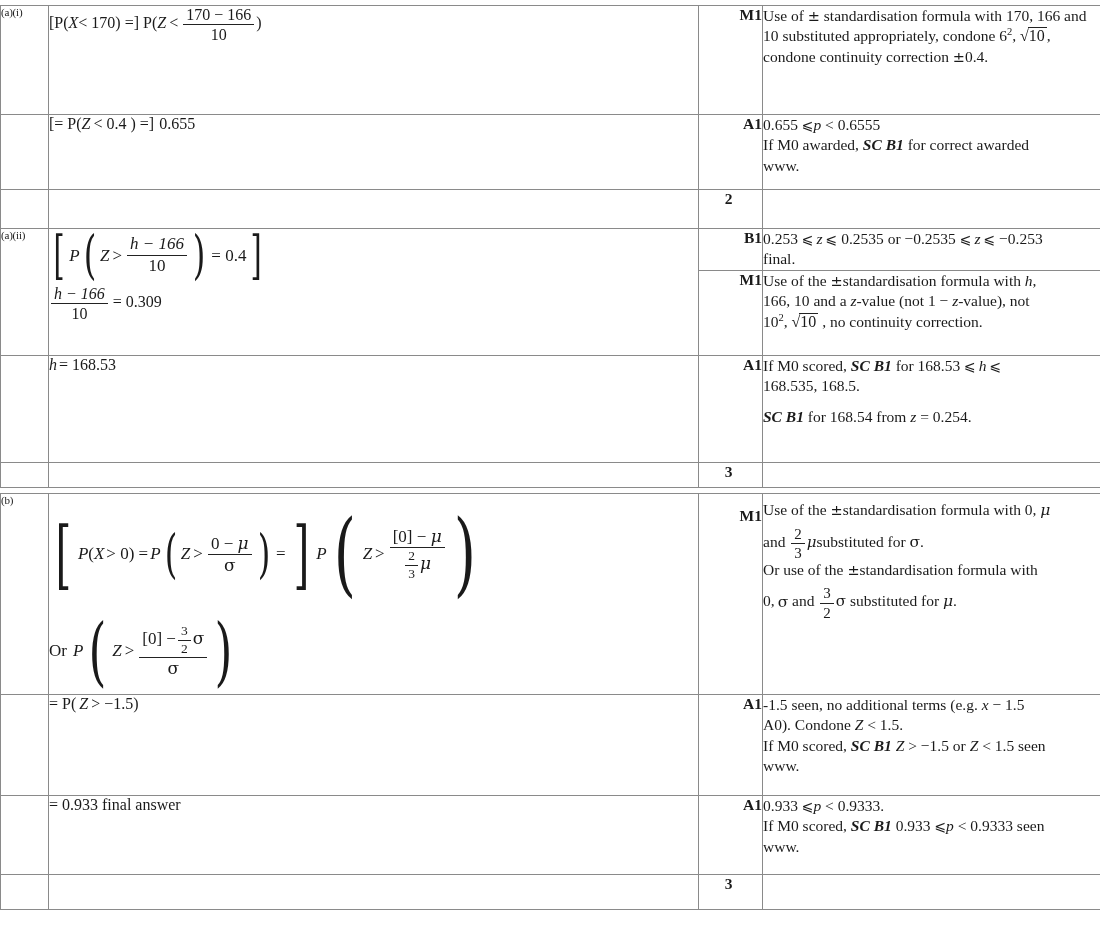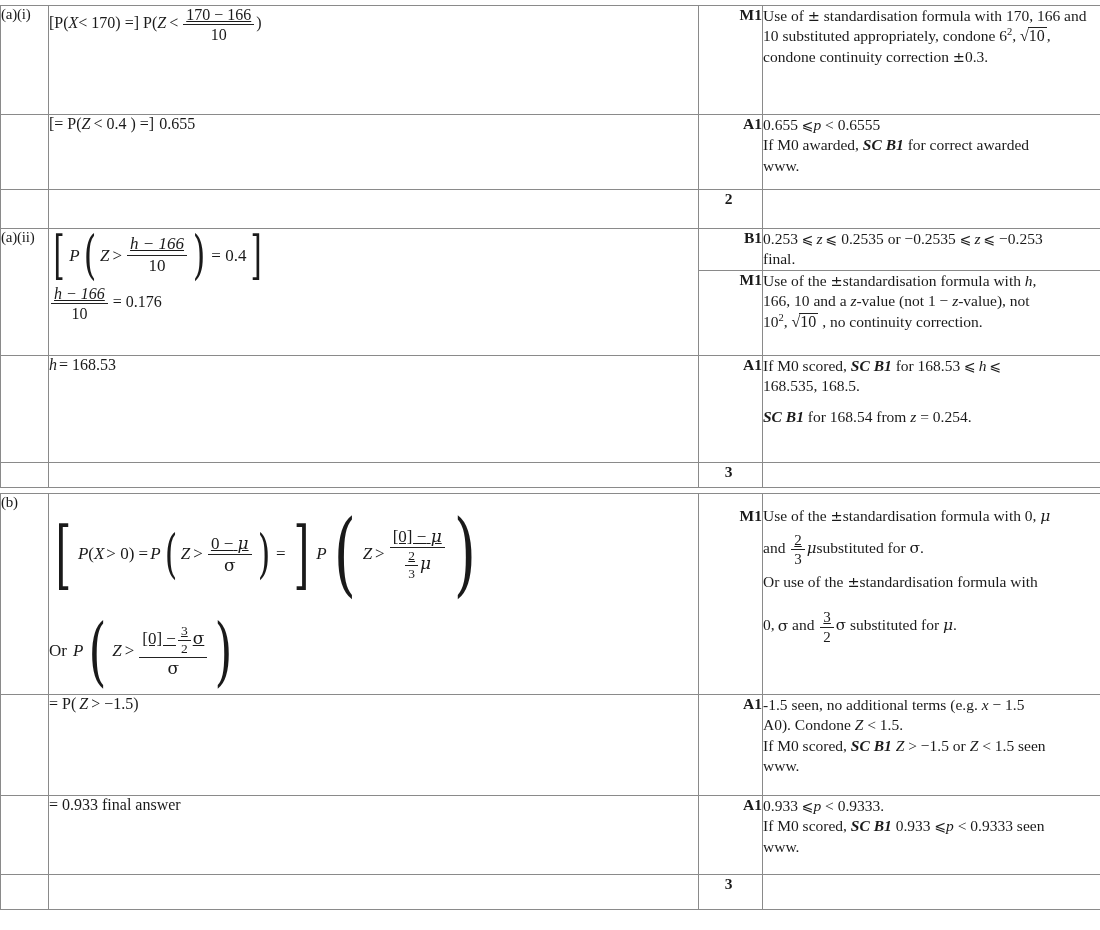--- a/index.html
+++ b/index.html
@@ -42,21 +42,21 @@
     background: #fff;
   }
 
   
   td.label {
     border-left: none;
     border-top: none;
     border-bottom: none;
     border-right: 1px solid #8a8a8a;
     padding: 6px 4px 0 2px;
-    font-size: 15px;
+    font-size: 11px;
     white-space: nowrap;
     overflow: hidden;
     letter-spacing: -0.2px;
   }
   td.label.sectop { border-top: 1px solid #8a8a8a; }
 
   td.work {
     padding: 8px 6px 6px 8px;
     font-size: 15.5px;
   }
@@ -96,21 +96,21 @@
   .up { font-style: normal; }
 
   
   .frac {
     display: inline-block;
     vertical-align: middle;
     text-align: center;
     margin: 0 2px;
     line-height: 1.08;
   }
-  .frac > .num { display: block; padding: 0 3px 1px 3px; text-decoration: underline; }
+  .frac > .num { display: block; padding: 0 3px 1px 3px; }
   .frac > .den {
     display: block;
     border-top: 1.1px solid #222;
     padding: 1px 3px 0 3px;
   }
   .frac.small { font-size: 13.5px; }
   .paren {
     display: inline-block;
     vertical-align: middle;
     font-family: "DejaVu Serif", serif;
@@ -161,21 +161,21 @@
   <tbody>
 
   <tr>
     <td class="label" style="height:108px">(a)(i)</td>
     <td class="work">
       <span class="math"><span class="up">[P(</span><span class="it">X</span><span class="up">&lt; 170) =] P(</span><span class="it">Z</span><span class="up" style="margin:0 3px">&lt;</span><span class="frac"><span class="num">170 − 166</span><span class="den">10</span></span><span class="up">)</span></span>
     </td>
     <td class="mark">M1</td>
     <td class="guide">
       <span>Use of </span><span class="pm">±</span><span> standardisation formula with 170, 166 and 10 substituted appropriately,</span>
-      <span>condone 6</span><sup class="exp">2</sup><span>, </span><span class="math">√<span class="sqrt">10</span></span><span>, condone continuity correction </span><span class="pm">±</span><span>0.3.</span>
+      <span>condone 6</span><sup class="exp">2</sup><span>, </span><span class="math">√<span class="sqrt">10</span></span><span>, condone continuity correction </span><span class="pm">±</span><span>0.4.</span>
     </td>
   </tr>
 
   <tr>
     <td class="label" style="height:74px"></td>
     <td class="work">
       <span class="math"><span class="up">[= P(</span><span class="it">Z</span><span class="up" style="margin-left:3px">&lt; 0.4 ) =]</span><span class="up" style="margin-left:5px">0.655</span></span>
     </td>
     <td class="mark">A1</td>
     <td class="guide">
@@ -190,21 +190,21 @@
     <td class="work"></td>
     <td class="mark" style="text-align:center;padding-right:4px">2</td>
     <td class="guide"></td>
   </tr>
 
   <tr>
     <td class="label" rowspan="2" style="height:58px">(a)(ii)</td>
     <td class="work" rowspan="2">
       <span class="math" style="font-size:17px"><span class="brk p-h2 mid">[</span><span class="it mid">P</span><span class="paren p-h2 mid">(</span><span class="it mid">Z</span><span class="up mid" style="margin:0 3px">&gt;</span><span class="frac"><span class="num it">h − 166</span><span class="den up">10</span></span><span class="paren p-h2 mid">)</span><span class="up mid" style="margin-left:2px">= 0.4</span><span class="brk p-h2 mid">]</span></span>
       <div style="margin-top:4px">
-        <span class="math"><span class="frac"><span class="num it">h − 166</span><span class="den up">10</span></span><span class="up" style="margin-left:3px">= 0.176</span></span>
+        <span class="math"><span class="frac"><span class="num it">h − 166</span><span class="den up">10</span></span><span class="up" style="margin-left:3px">= 0.309</span></span>
       </div>
     </td>
     <td class="mark">B1</td>
     <td class="guide">
       <span>0.253 </span><span class="le">⩽</span><span class="it" style="margin:0 3px">z</span><span class="le">⩽</span><span> 0.2535 or −0.2535 </span><span class="le">⩽</span><span class="it" style="margin:0 3px">z</span><span class="le">⩽</span><span> −0.253</span><br>
       <span>final.</span>
     </td>
   </tr>
 
   <tr>
@@ -246,25 +246,25 @@
   <tr>
     <td class="label sectop" style="height:200px">(b)</td>
     <td class="work" style="padding-top:14px">
       <span class="math" style="font-size:17px"><span class="brk p-h3 mid">[</span><span class="it mid">P</span><span class="up mid">(</span><span class="it mid">X</span><span class="up mid" style="margin:0 2px">&gt; 0) =</span><span class="it mid">P</span><span class="paren p-h2 mid">(</span><span class="it mid">Z</span><span class="up mid" style="margin:0 3px">&gt;</span><span class="frac"><span class="num"><span>0 −</span> <span class="gk">μ</span></span><span class="den gk-up">σ</span></span><span class="paren p-h2 mid">)</span><span class="up mid" style="margin:0 2px">=</span><span class="brk p-h3 mid">]</span><span class="it mid">P</span><span class="paren p-h4 mid">(</span><span class="it mid">Z</span><span class="up mid" style="margin:0 3px">&gt;</span><span class="frac"><span class="num"><span>[0] −</span> <span class="gk">μ</span></span><span class="den"><span class="frac small"><span class="num">2</span><span class="den">3</span></span><span class="gk">μ</span></span></span><span class="paren p-h4 mid">)</span></span>
 
       <div style="margin-top:14px">
         <span class="math" style="font-size:17px"><span class="up mid" style="margin-right:6px">Or</span><span class="it mid">P</span><span class="paren p-h3 mid">(</span><span class="it mid">Z</span><span class="up mid" style="margin:0 3px">&gt;</span><span class="frac"><span class="num"><span>[0] −</span><span class="frac small"><span class="num">3</span><span class="den">2</span></span><span class="gk-up">σ</span></span><span class="den gk-up">σ</span></span><span class="paren p-h3 mid">)</span></span>
       </div>
     </td>
     <td class="mark" style="padding-top:13px">M1</td>
-    <td class="guide" style="padding-top:13px;line-height:1.2">
+    <td class="guide" style="padding-top:7px;line-height:1.2">
       <div><span>Use of the </span><span class="pm">±</span><span>standardisation formula with 0, </span><span class="gk">μ</span></div>
       <div style="margin-top:6px"><span>and </span><span class="math" style="font-size:15px"><span class="frac"><span class="num">2</span><span class="den">3</span></span><span class="gk">μ</span></span><span>substituted for </span><span class="gk-up">σ</span><span>.</span></div>
-      <div style="margin-top:6px"><span>Or use of the </span><span class="pm">±</span><span>standardisation formula with</span></div>
-      <div style="margin-top:18px"><span>0,</span><span class="gk-up" style="margin-left:3px">σ</span><span> and </span><span class="math" style="font-size:15px"><span class="frac"><span class="num">3</span><span class="den">2</span></span><span class="gk-up">σ</span></span><span> substituted for </span><span class="gk">μ</span><span>.</span></div>
+      <div style=""><span>Or use of the </span><span class="pm">±</span><span>standardisation formula with</span></div>
+      <div style="margin-top:6px"><span>0,</span><span class="gk-up" style="margin-left:3px">σ</span><span> and </span><span class="math" style="font-size:15px"><span class="frac"><span class="num">3</span><span class="den">2</span></span><span class="gk-up">σ</span></span><span> substituted for </span><span class="gk">μ</span><span>.</span></div>
     </td>
   </tr>
 
   <tr>
     <td class="label" style="height:100px"></td>
     <td class="work">
       <span class="math"><span class="up">= P(</span><span class="it" style="margin-left:3px">Z</span><span class="up" style="margin-left:3px">&gt; −1.5)</span></span>
     </td>
     <td class="mark">A1</td>
     <td class="guide">

